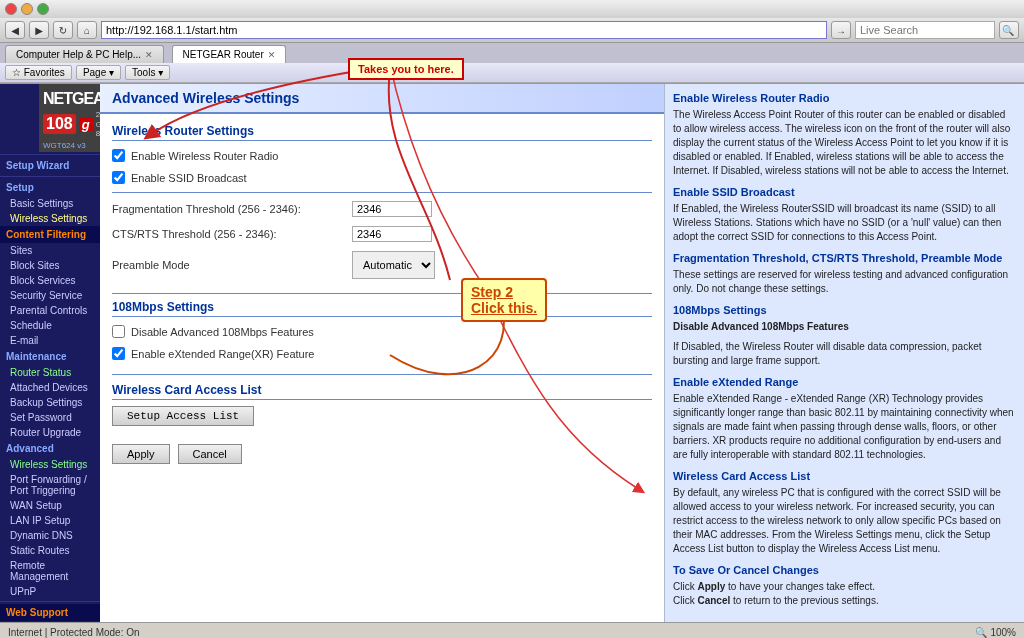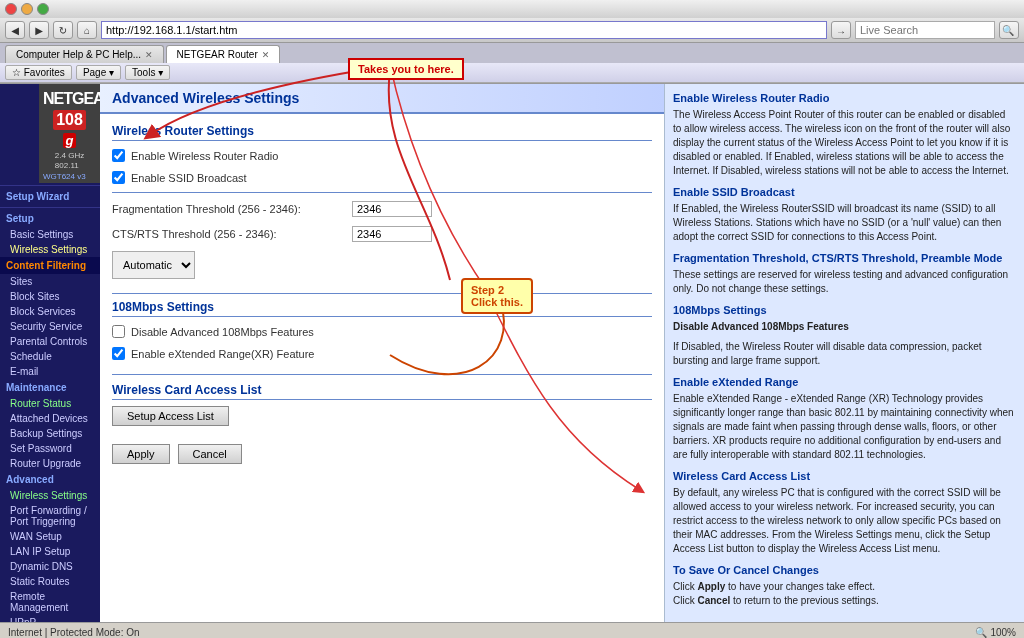--- a/index.html
+++ b/index.html
@@ -9,21 +9,21 @@
     .browser-chrome { background: #ddd; border-bottom: 1px solid #999; }
     .browser-titlebar { background: linear-gradient(to bottom, #f0f0f0, #d0d0d0); padding: 3px 5px; display: flex; align-items: center; gap: 4px; }
     .browser-btn { width: 12px; height: 12px; border-radius: 50%; border: 1px solid #888; display: inline-block; }
     .browser-btn.red { background: #e44; }
     .browser-btn.yellow { background: #ea4; }
     .browser-btn.green { background: #4a4; }
     .browser-navbar { background: linear-gradient(to bottom, #e8e8e8, #c8c8c8); padding: 3px 5px; display: flex; align-items: center; gap: 4px; border-bottom: 1px solid #999; }
     .nav-btn { width: 20px; height: 18px; background: linear-gradient(to bottom, #f5f5f5, #ddd); border: 1px solid #999; border-radius: 3px; cursor: pointer; display: flex; align-items: center; justify-content: center; font-size: 10px; color: #333; }
     .address-bar { flex: 1; height: 18px; border: 1px solid #7777cc; background: #fff; padding: 0 4px; font-size: 11px; }
     .search-bar { width: 140px; height: 18px; border: 1px solid #aaa; background: #fff; padding: 0 4px; font-size: 11px; }
-    .browser-tabs { background: #c0c0d0; padding: 2px 5px 0; display: flex; gap: 2px; }
+    .browser-tabs { background: #c0c0d0; padding: 2px 5px 0; display: flex; gap: 8px; }
     .tab { padding: 3px 10px; background: linear-gradient(to bottom, #e8e8e8, #d0d0d0); border: 1px solid #999; border-bottom: none; font-size: 10px; cursor: pointer; border-radius: 3px 3px 0 0; display: flex; align-items: center; gap: 4px; }
     .tab.active { background: #fff; }
     .tab-close { font-size: 9px; color: #666; }
     .toolbar-bar { background: linear-gradient(to bottom, #e8e8f8, #d0d0e8); padding: 2px 5px; display: flex; align-items: center; gap: 4px; border-bottom: 1px solid #aaa; }
     .toolbar-btn { padding: 1px 6px; background: linear-gradient(to bottom, #f5f5f5, #ddd); border: 1px solid #aaa; border-radius: 2px; font-size: 10px; cursor: pointer; }
 
     
     .page-wrapper { display: flex; height: calc(638px - 100px); }
 
     
@@ -44,37 +44,37 @@
     .form-row { display: flex; align-items: center; margin-bottom: 5px; padding: 2px 0; }
     .form-row label { color: #333; font-size: 11px; }
     .form-row input[type="checkbox"] { margin-right: 6px; }
     .form-label { width: 240px; color: #333; font-size: 11px; }
     .form-input { width: 80px; border: 1px solid #aaa; padding: 1px 4px; font-size: 11px; }
     .form-select { border: 1px solid #aaa; padding: 6px; font-size: 11px; }
     .section-block { margin-bottom: 12px; }
     .button-row { display: flex; gap: 8px; margin-top: 10px; padding: 8px 0; }
     .btn-apply { padding: 3px 14px; background: linear-gradient(to bottom, #f0f0f0, #d0d0d0); border: 1px solid #888; font-size: 11px; cursor: pointer; }
     .btn-cancel { padding: 3px 14px; background: linear-gradient(to bottom, #f0f0f0, #d0d0d0); border: 1px solid #888; font-size: 11px; cursor: pointer; }
-    .btn-setup { padding: 3px 14px; background: linear-gradient(to bottom, #f0f0f0, #d0d0d0); border: 1px solid #888; font-size: 11px; cursor: pointer; }
+    .btn-setup { padding: 3px 14px; background: linear-gradient(to bottom, #f0f0f0, #d0d0d0); border: 1px solid #888; font-size: 11px; cursor: pointer; font-family: Liberation Mono, monospace; }
     .wireless-card-section { margin-top: 8px; }
     .content-divider { border: none; border-top: 1px solid #6688cc; margin: 6px 0; }
 
     
     .right-panel { width: 360px; background: #dde8ff; border-left: 1px solid #aabbd0; overflow-y: auto; padding: 8px; font-size: 10px; color: #222; flex-shrink: 0; }
     .right-panel h4 { color: #003399; font-size: 11px; font-weight: bold; margin-bottom: 4px; margin-top: 8px; }
     .right-panel h4:first-child { margin-top: 0; }
     .right-panel p { margin-bottom: 6px; line-height: 1.4; }
 
     
     .status-bar { background: #d4d0c8; border-top: 1px solid #999; padding: 2px 8px; display: flex; justify-content: space-between; align-items: center; font-size: 10px; color: #333; height: 20px; }
     .status-right { display: flex; align-items: center; gap: 8px; }
 
     
     .annotation-box { position: absolute; background: #ffffcc; border: 2px solid #cc2222; padding: 3px 6px; font-size: 11px; font-weight: bold; color: #cc2222; z-index: 100; pointer-events: none; }
-    .step-box { position: absolute; background: #ffffaa; border: 2px solid #cc4400; padding: 4px 8px; font-size: 11px; font-weight: bold; color: #cc4400; z-index: 100; pointer-events: none; border-radius: 4px; }
+    .step-box { position: absolute; background: #ffffaa; border: 2px solid #cc4400; padding: 4px 8px; font-size: 14px; font-weight: bold; color: #cc4400; z-index: 100; pointer-events: none; border-radius: 4px; text-decoration: underline; }
 
     
     .overlay-svg { position: absolute; top: 0; left: 0; width: 1024px; height: 638px; pointer-events: none; z-index: 99; }
 
     .page-outer { position: relative; width: 1024px; height: 638px; overflow: hidden; }
   </style>
 </head>
 <body>
 
 <div class="page-outer">
@@ -114,21 +114,21 @@
 
   <div class="page-wrapper">
 
     <div class="sidebar">
 
       <div style="background:#404040; padding:6px 4px 2px 4px;margin-left:39px;">
         <div style="display:flex; align-items:baseline; gap:2px;">
           <span style="color:#fff; font-size:16px; font-weight:900; letter-spacing:-1px;">NETGEAR</span>
           <span style="color:#aaa; font-size:11px; font-style:italic;">settings</span>
         </div>
-        <div style="display:flex; align-items:center; gap:3px; margin-top:2px;flex-direction:column;">
+        <div style="display:flex; align-items:center; gap:3px; margin-top:2px;">
           <div style="background:#cc2222; color:#fff; font-size:16px; font-weight:bold; padding:1px 3px; border-radius:2px;">108</div>
           <div style="background:#cc0000; color:#fff; font-size:13px; font-weight:bold; padding:0 3px; border-radius:2px; font-style:italic;">g</div>
           <div style="font-size:8px; color:#ccc; line-height:1.2;">
             <div>2.4 GHz</div>
             <div>802.11</div>
           </div>
         </div>
         <div style="color:#88aaff; font-size:8px; margin-top:2px;">WGT624 v3</div>
       </div>
 
@@ -186,20 +186,21 @@
           <hr class="content-divider">
           <div class="form-row">
             <span class="form-label">Fragmentation Threshold (256 - 2346):</span>
             <input class="form-input" type="text" value="2346" style="">
           </div>
           <div class="form-row">
             <span class="form-label">CTS/RTS Threshold (256 - 2346):</span>
             <input class="form-input" type="text" value="2346" style="">
           </div>
           <div class="form-row">
+            <span class="form-label">Preamble Mode</span>
             <select class="form-select">
               <option>Automatic</option>
               <option>Long</option>
               <option>Short</option>
             </select>
           </div>
         </div>
 
         <hr class="content-divider">
 

